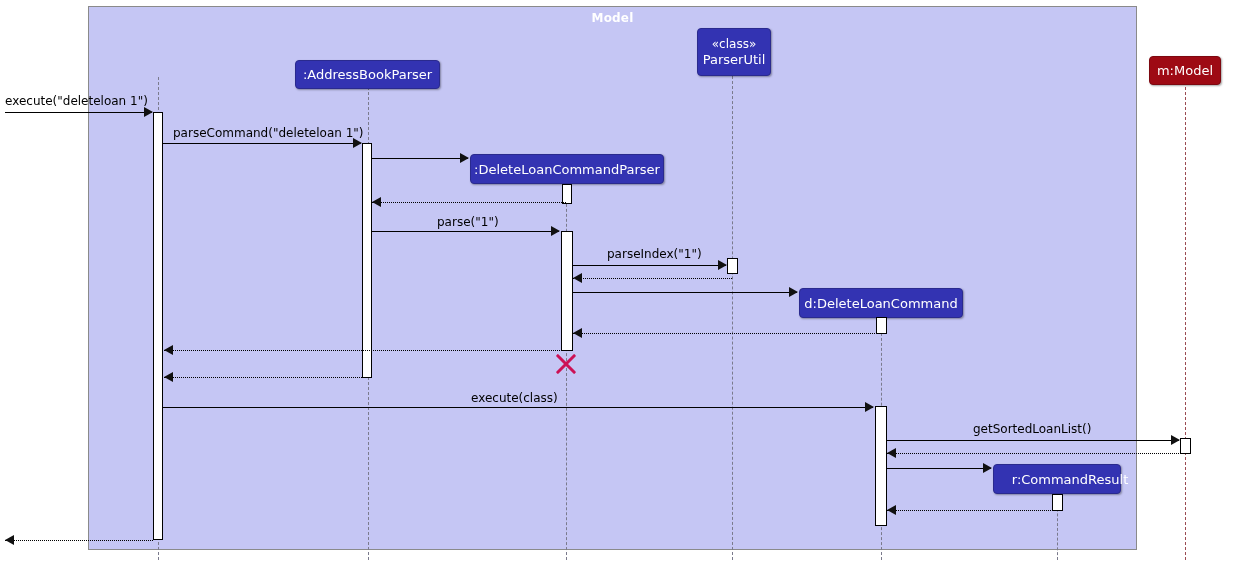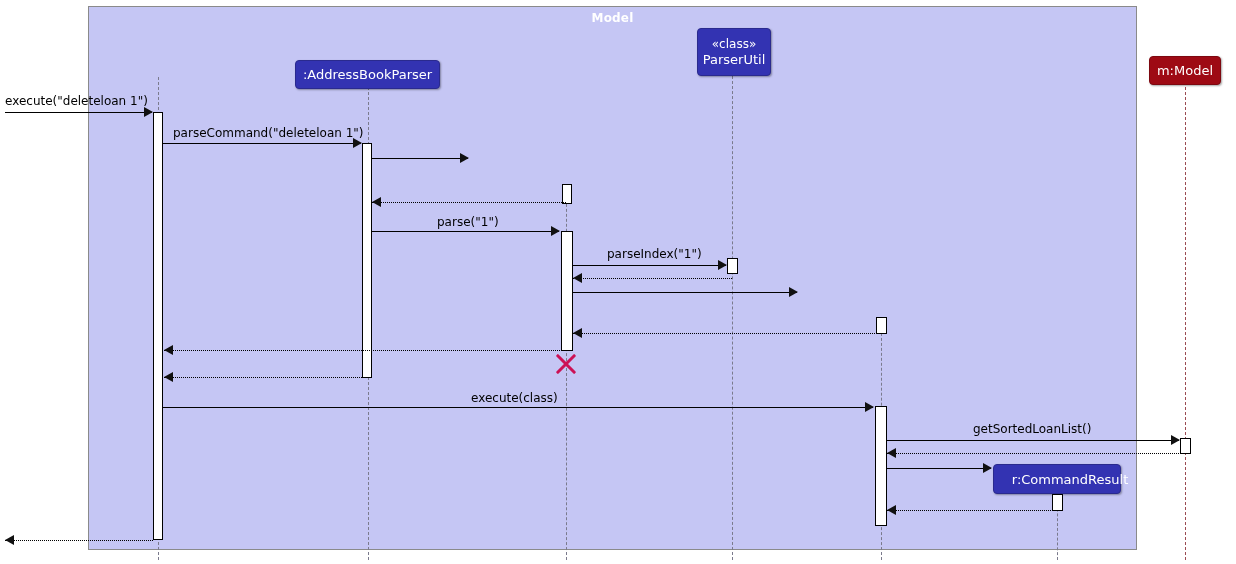--- a/index.html
+++ b/index.html
@@ -52,20 +52,26 @@
     <div class="lifeline" style="left: 881px; top: 318px; height: 242px;"></div>
     <div class="lifeline" style="left: 1057px; top: 494px; height: 66px;"></div>
     <div class="lifeline model" style="left: 1185px; top: 77px; height: 483px;"></div>
     <div class="obj-box logic" style="left: 295px; top: 60px; width: 145px; height: 29px;">
       <div>:AddressBookParser</div>
     </div>
     <div class="obj-box logic" style="left: 697px; top: 28px; width: 74px; height: 48px;">
       <div class="stereo">«class»</div>
       <div>ParserUtil</div>
     </div>
+    <div class="obj-box logic" style="left: 470px; top: 154px; width: 194px; height: 30px;">
+      <div>:DeleteLoanCommandParser</div>
+    </div>
+    <div class="obj-box logic" style="left: 799px; top: 288px; width: 164px; height: 30px;">
+      <div>d:DeleteLoanCommand</div>
+    </div>
     <div class="obj-box logic" style="left: 993px; top: 464px; width: 128px; height: 30px; padding-left: 26px;">
       <div>r:CommandResult</div>
     </div>
     <div class="obj-box model" style="left: 1149px; top: 48px; width: 72px; height: 29px; margin-top: 8px;">
       <div>m:Model</div>
     </div>
     <div class="activation" style="left: 153px; top: 112px; width: 10px; height: 428px;"></div>
     <div class="activation" style="left: 362px; top: 143px; width: 10px; height: 235px;"></div>
     <div class="activation" style="left: 562px; top: 184px; width: 10px; height: 20px;"></div>
     <div class="activation" style="left: 561px; top: 231px; width: 12px; height: 120px;"></div>

